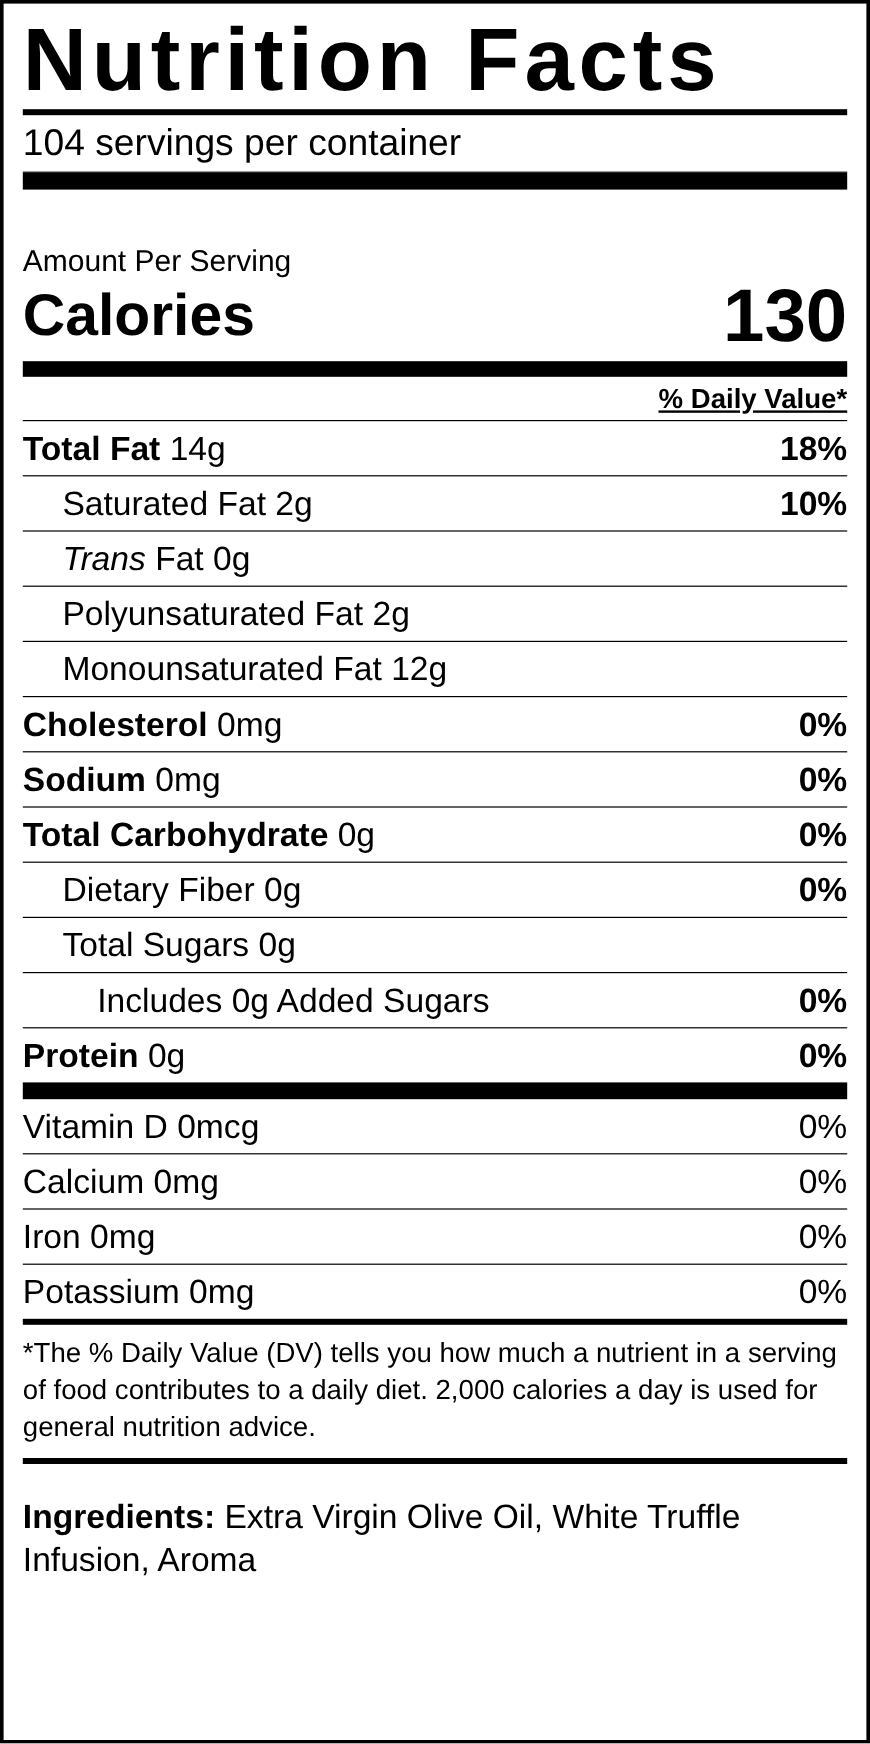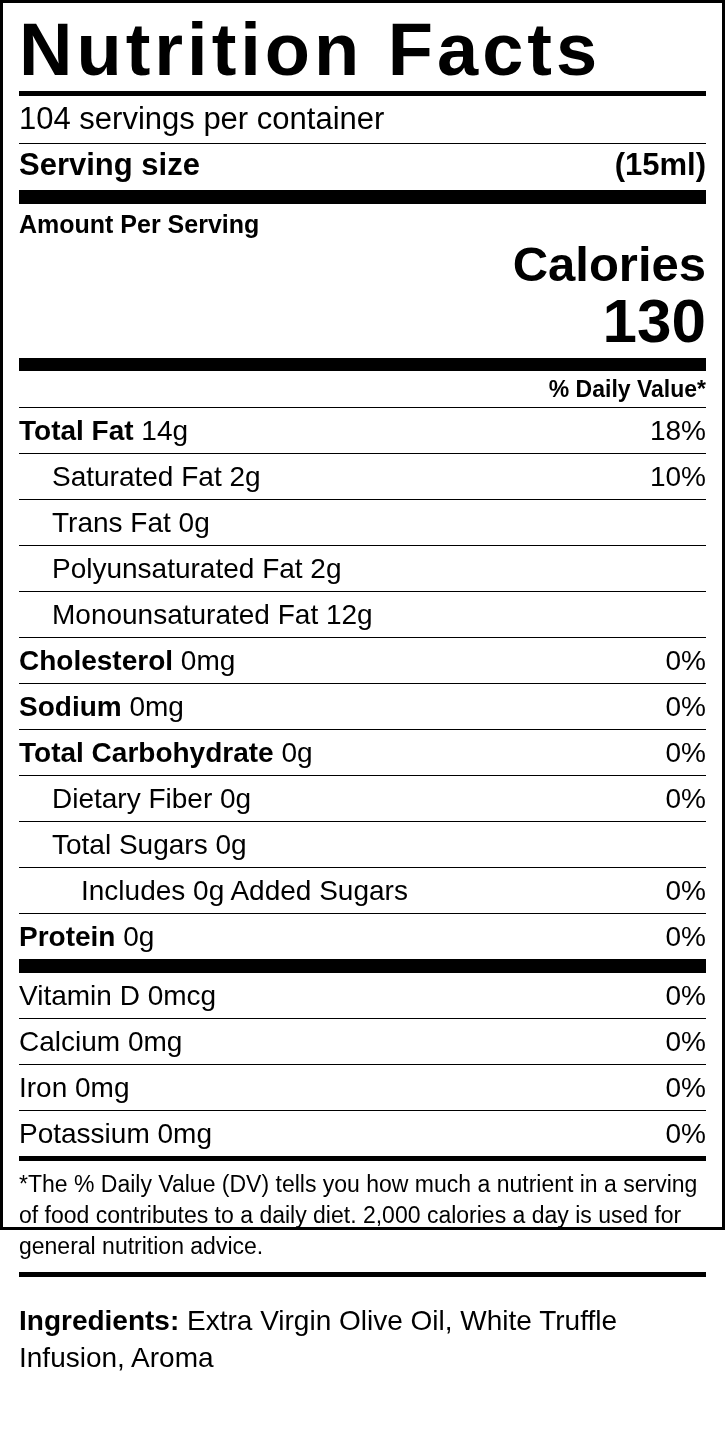--- a/index.html
+++ b/index.html
@@ -11,21 +11,21 @@
     width: 725px;
     height: 1453px;
     font-family: "Liberation Sans", sans-serif;
     color: #000000;
     -webkit-font-smoothing: antialiased;
   }
 
   .label {
     box-sizing: border-box;
     width: 725px;
-    height: 1230px;
+    height: 1453px;
     border: 3px solid #000000;
     padding: 0 16px;
     position: relative;
   }
 
   
   .title {
     font-size: 74px;
     font-weight: bold;
     letter-spacing: 4px;
@@ -48,61 +48,62 @@
     display: flex;
     justify-content: space-between;
     align-items: baseline;
     font-size: 31px;
     font-weight: bold;
     padding: 3px 0 7px 0;
   }
 
   .amount-per {
     font-size: 25px;
-    font-weight: bold;
+    font-weight: normal;
     padding: 6px 0 0 0;
+    margin-top: 40px;
   }
 
   .calories-row {
     display: flex;
     justify-content: space-between;
-    align-items: flex-end;
+    align-items: center;
     padding: 0 0 6px 0;
-    flex-direction: column;
   }
   .calories-label {
     font-size: 49px;
     font-weight: bold;
     line-height: 1.05;
   }
   .calories-value {
     font-size: 62px;
     font-weight: bold;
     line-height: 1.0;
   }
 
   .dv-header {
     text-align: right;
     font-size: 23px;
     font-weight: bold;
     padding: 5px 0 4px 0;
+    text-decoration: underline;
   }
 
   .nut-row {
     display: flex;
     justify-content: space-between;
     align-items: baseline;
     font-size: 28px;
     padding: 7px 0 6px 0;
   }
   .nut-row .name { }
-  .nut-row .dv { font-weight: normal; }
+  .nut-row .dv { font-weight: bold; }
 
   .b { font-weight: bold; }
-  .i { }
+  .i { font-style: italic; }
 
   .indent1 { padding-left: 33px; }
   .indent2 { padding-left: 62px; }
 
   .vit-row {
     display: flex;
     justify-content: space-between;
     align-items: baseline;
     font-size: 28px;
     padding: 7px 0 6px 0;
@@ -125,24 +126,20 @@
 <body>
 
 <div class="label">
 
   <div class="title">Nutrition Facts</div>
   <div class="rule-med"></div>
 
   <div class="servings">104 servings per container</div>
   <div class="rule-thin"></div>
 
-  <div class="serving-size-row">
-    <span>Serving size</span>
-    <span>(15ml)</span>
-  </div>
 
   <div class="rule-thick"></div>
 
   <div class="amount-per">Amount Per Serving</div>
 
   <div class="calories-row">
     <span class="calories-label">Calories</span>
     <span class="calories-value">130</span>
   </div>
 

